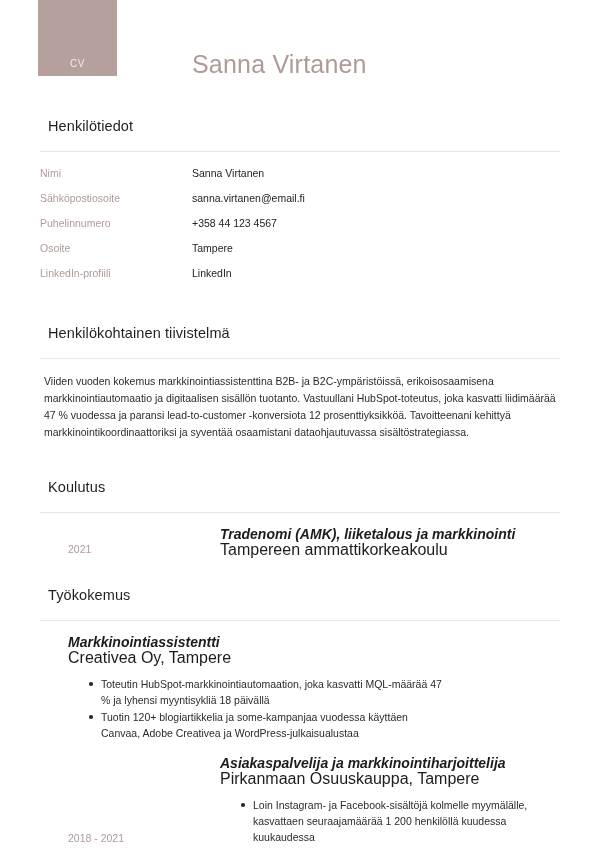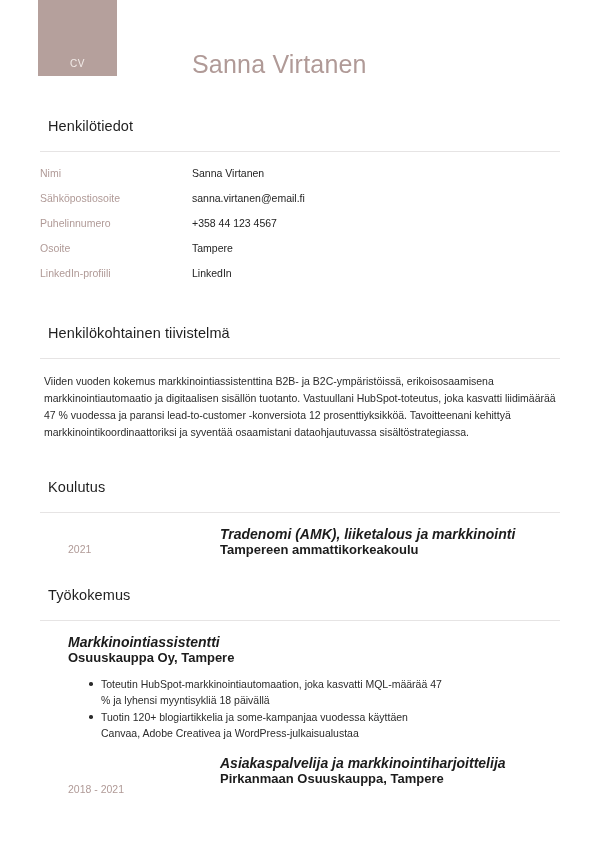--- a/index.html
+++ b/index.html
@@ -128,22 +128,22 @@
     flex: 1 1 auto;
   }
   .entry-heading {
     font-size: 14px;
     font-weight: bold;
     color: #1c1c1c;
     line-height: 15px;
     font-style: italic;
   }
   .entry-sub {
-    font-size: 13px;
-    font-weight: bold;
+    font-size: 16px;
+    font-weight: normal;
     color: #1c1c1c;
     line-height: 15px;
   }
   .entry-bullets {
     margin: 11px 0 0 0;
     padding: 0 0 0 21px;
     list-style: none;
   }
   .entry-bullets li {
     position: relative;
@@ -232,34 +232,35 @@
 
   <div class="spacer-md"></div>
 
   <div class="section">
     <h2 class="section-title">Työkokemus</h2>
     <div class="section-rule"></div>
 
     <div class="entry">
       <div class="entry-body">
         <div class="entry-heading">Markkinointiassistentti</div>
-        <div class="entry-sub">Osuuskauppa Oy, Tampere</div>
+        <div class="entry-sub">Creativea Oy, Tampere</div>
         <ul class="entry-bullets">
           <li>Toteutin HubSpot-markkinointiautomaation, joka kasvatti MQL-määrää 47 % ja lyhensi myyntisykliä 18 päivällä</li>
           <li>Tuotin 120+ blogiartikkelia ja some-kampanjaa vuodessa käyttäen Canvaa, Adobe Creativea ja WordPress-julkaisualustaa</li>
         </ul>
       </div>
     </div>
 
     <div class="spacer-sm"></div>
 
     <div class="entry">
       <div class="entry-date">2018 - 2021</div>
       <div class="entry-body">
         <div class="entry-heading">Asiakaspalvelija ja markkinointiharjoittelija</div>
         <div class="entry-sub">Pirkanmaan Osuuskauppa, Tampere</div>
         <ul class="entry-bullets">
+          <li>Loin Instagram- ja Facebook-sisältöjä kolmelle myymälälle, kasvattaen seuraajamäärää 1 200 henkilöllä kuudessa kuukaudessa</li>
         </ul>
       </div>
     </div>
   </div>
 
 </div>
 
 </body></html>

